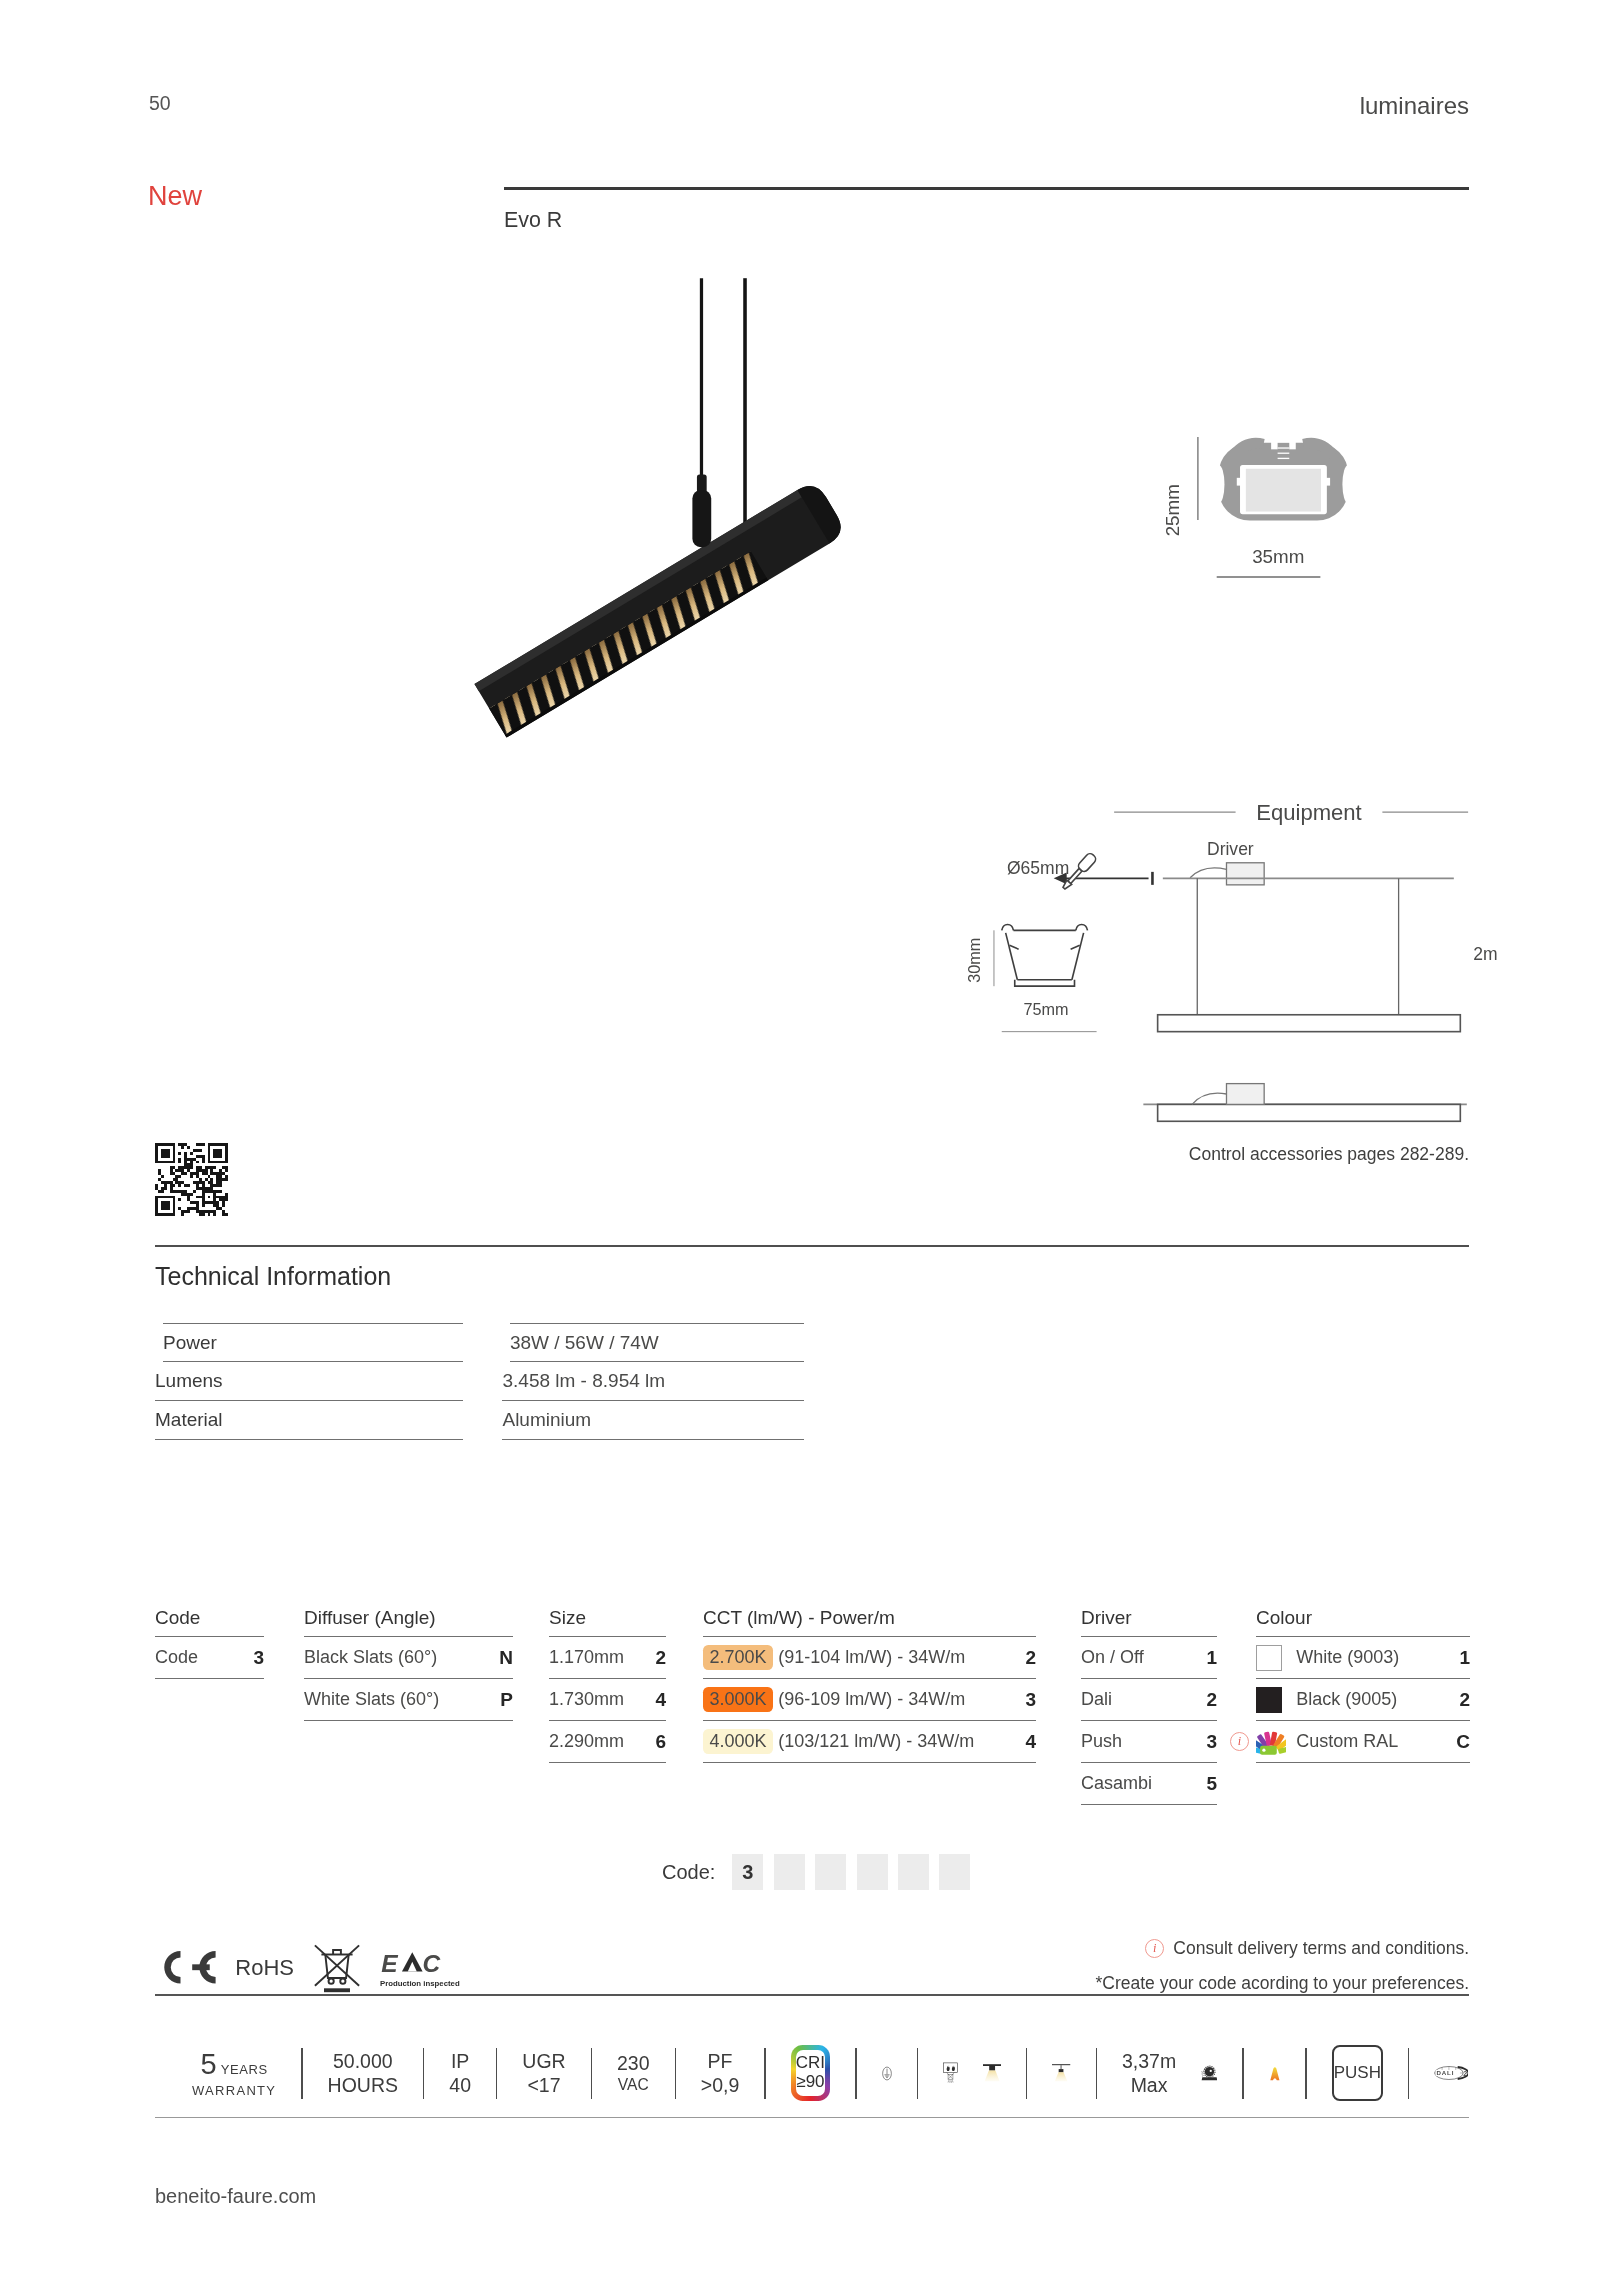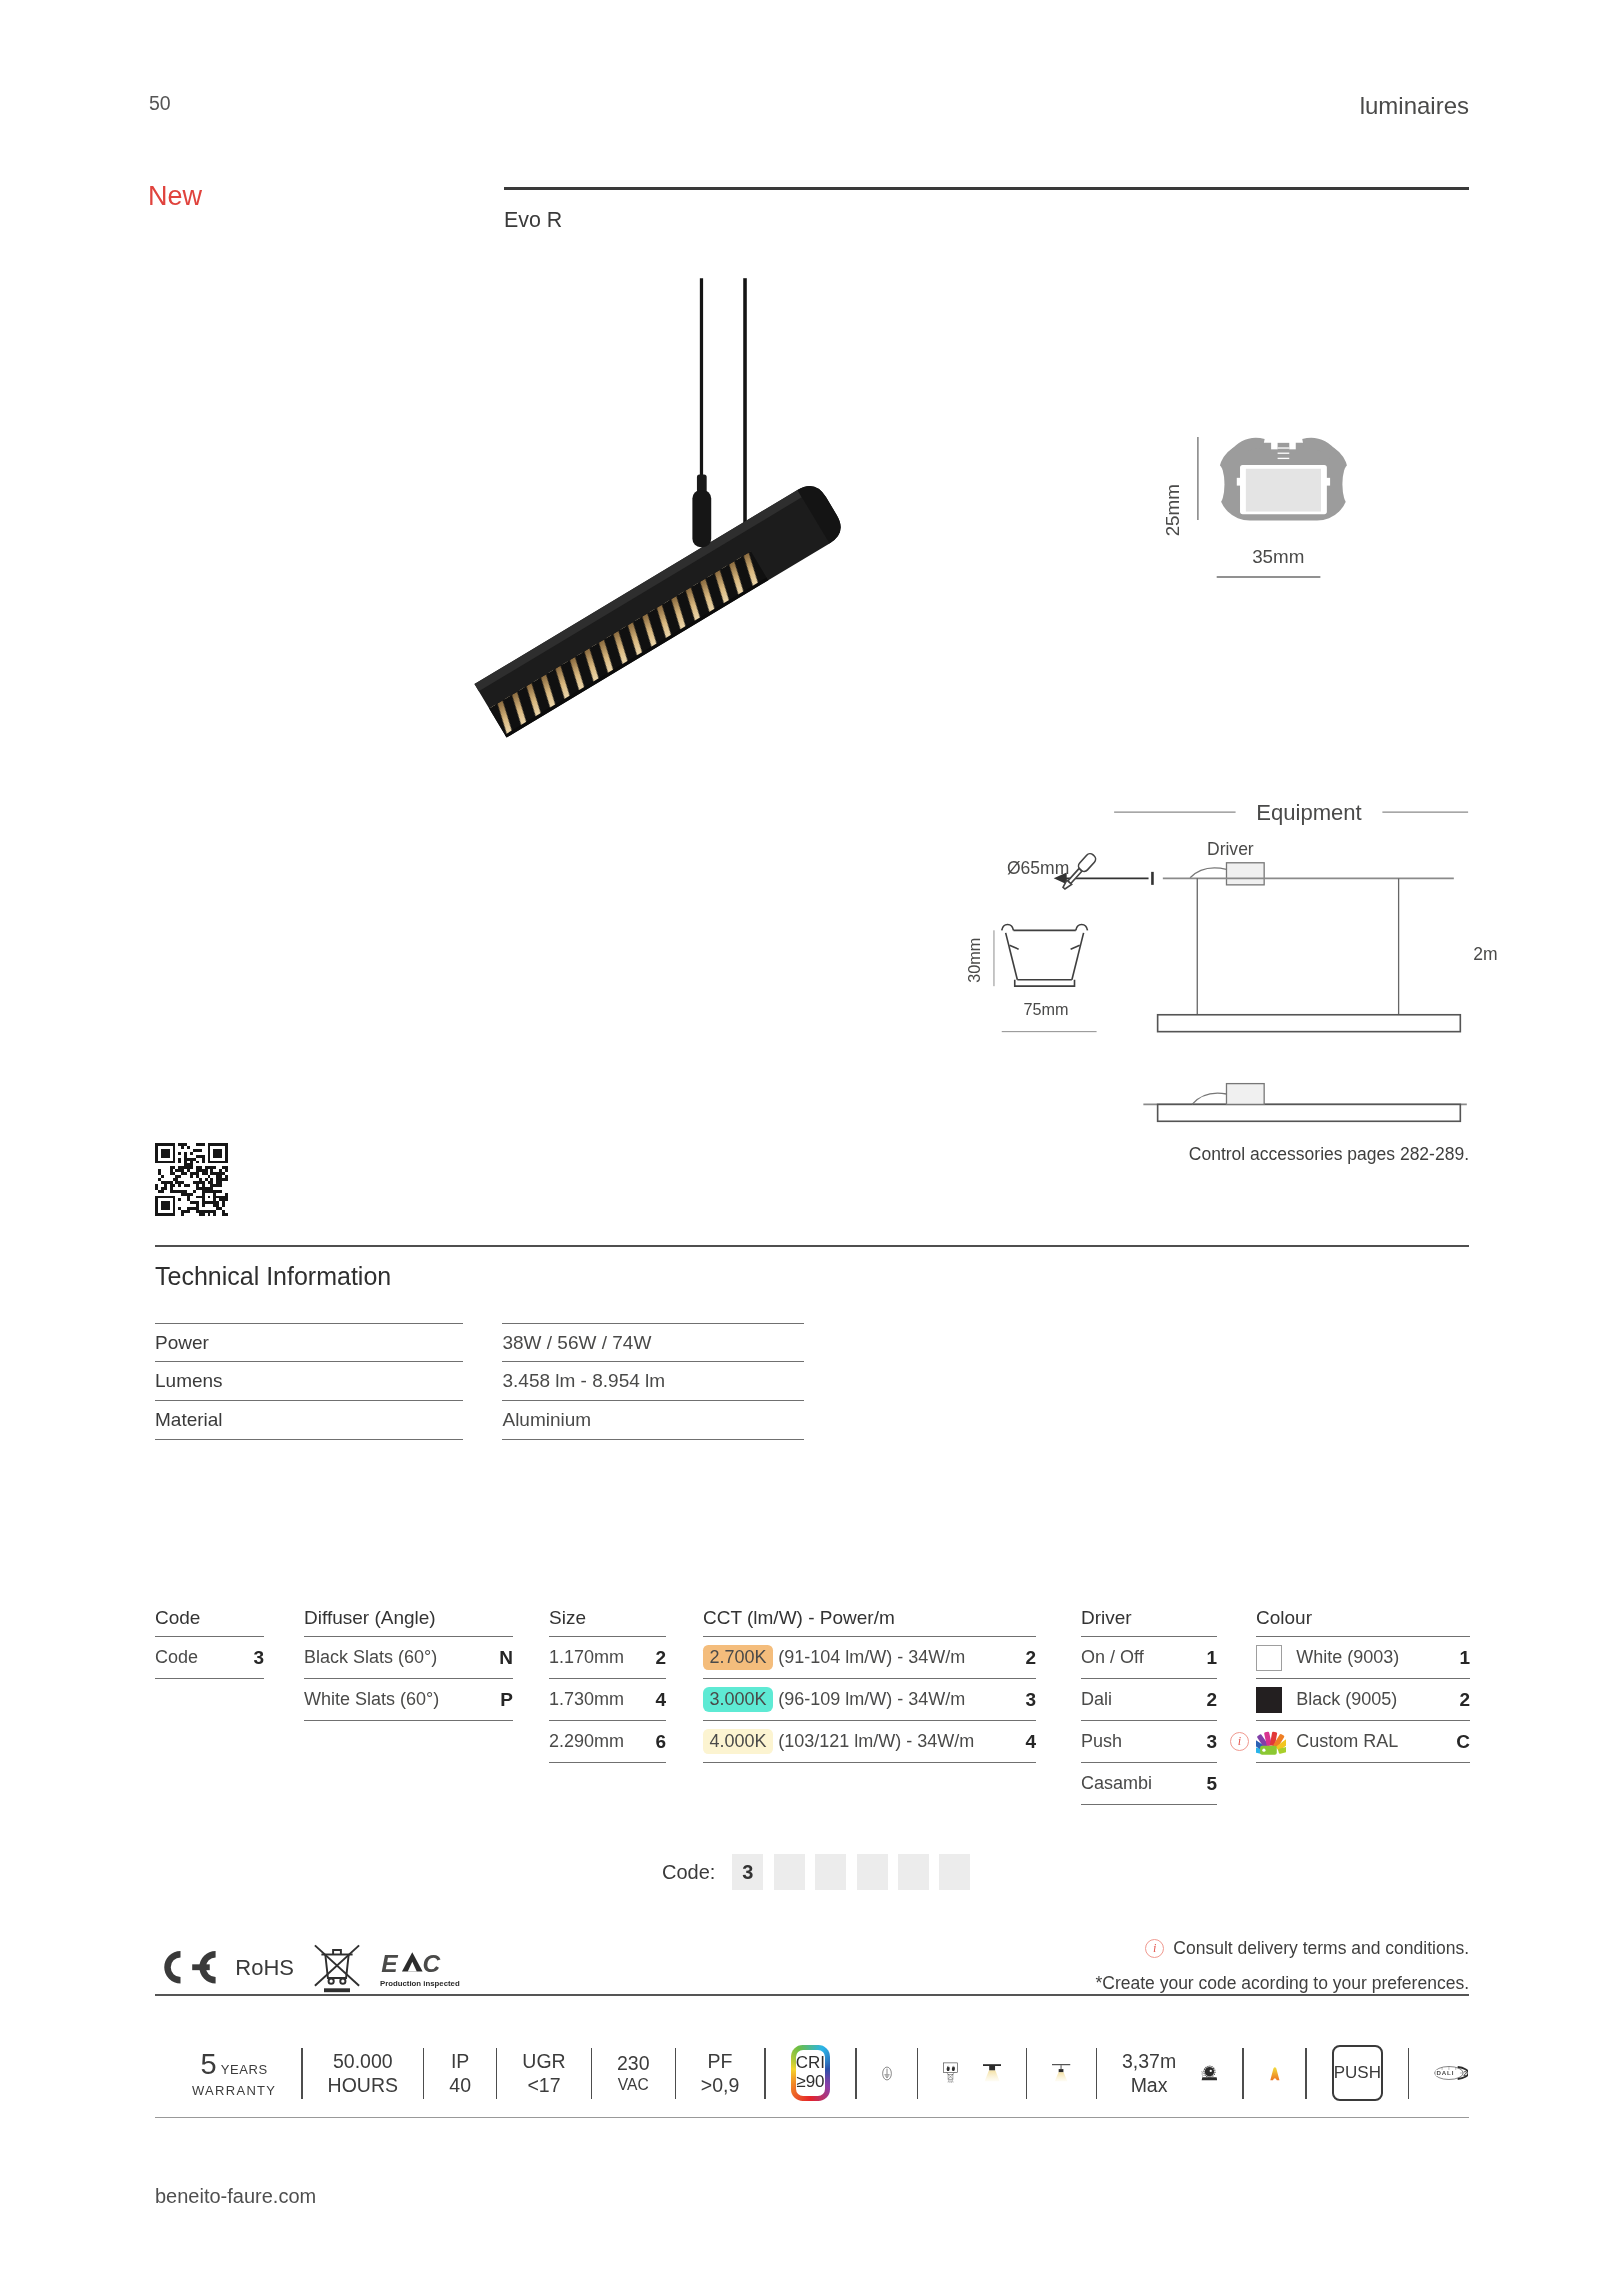--- a/index.html
+++ b/index.html
@@ -28,21 +28,21 @@
   #note-control { right:154px; top:1144px; font-size:17.5px; color:#3f3f3e; }
   #note-finished { right:154px; top:1202px; font-size:17.5px; color:#3f3f3e; }
 
   #rule-tech { left:155px; top:1245px; width:1314px; height:1.9px; background:#4f4f4f; }
   #tech-title { left:155px; top:1262px; font-size:25px; color:#2f2f2f; }
 
   
   #tech-table { left:155px; top:1323px; width:649px; }
   .tt-row { display:flex; height:39px; }
   .tt-cell { border-bottom:1.3px solid #707070; display:flex; align-items:center; font-size:19px; }
-  .tt-row:first-child .tt-cell { border-top:1.3px solid #707070; }
+  .tt-row:first-child .tt-cell { border-top:1.3px solid #707070;margin-left:8px; }
   .tt-label { width:308px; color:#3a3a3a; }
   .tt-gap { width:40px; }
   .tt-value { width:302px; color:#4a4a49; }
 
   
   .ct-col { position:absolute; top:1599px; }
   .ct-header { height:38px; border-bottom:1.3px solid #707070; font-size:19px; color:#333;
                display:flex; align-items:center; white-space:nowrap; }
   .ct-row { height:42px; border-bottom:1.3px solid #707070; display:flex; align-items:center;
             font-size:18px; color:#4a4a49; position:relative; white-space:nowrap; }
@@ -582,21 +582,21 @@
         </div>
       </div>
       <div class="ct-col" style="left: 703px; width: 333px;">
         <div class="ct-header">CCT (lm/W)  - Power/m</div>
         <div class="ct-row">
           <span class="kelvin" style="background: rgb(244, 189, 124);">2.700K</span>
           <span>(91-104 lm/W) - 34W/m</span>
           <span class="ct-code">2</span>
         </div>
         <div class="ct-row">
-          <span class="kelvin" style="background: #5eead4; border-radius: 6px;">3.000K</span>
+          <span class="kelvin" style="background: #f97316;">3.000K</span>
           <span>(96-109 lm/W) - 34W/m</span>
           <span class="ct-code">3</span>
         </div>
         <div class="ct-row">
           <span class="kelvin" style="background: rgb(252, 244, 209);">4.000K</span>
           <span>(103/121 lm/W) - 34W/m</span>
           <span class="ct-code">4</span>
         </div>
       </div>
       <div class="ct-col" style="left: 1081px; width: 136px;">

